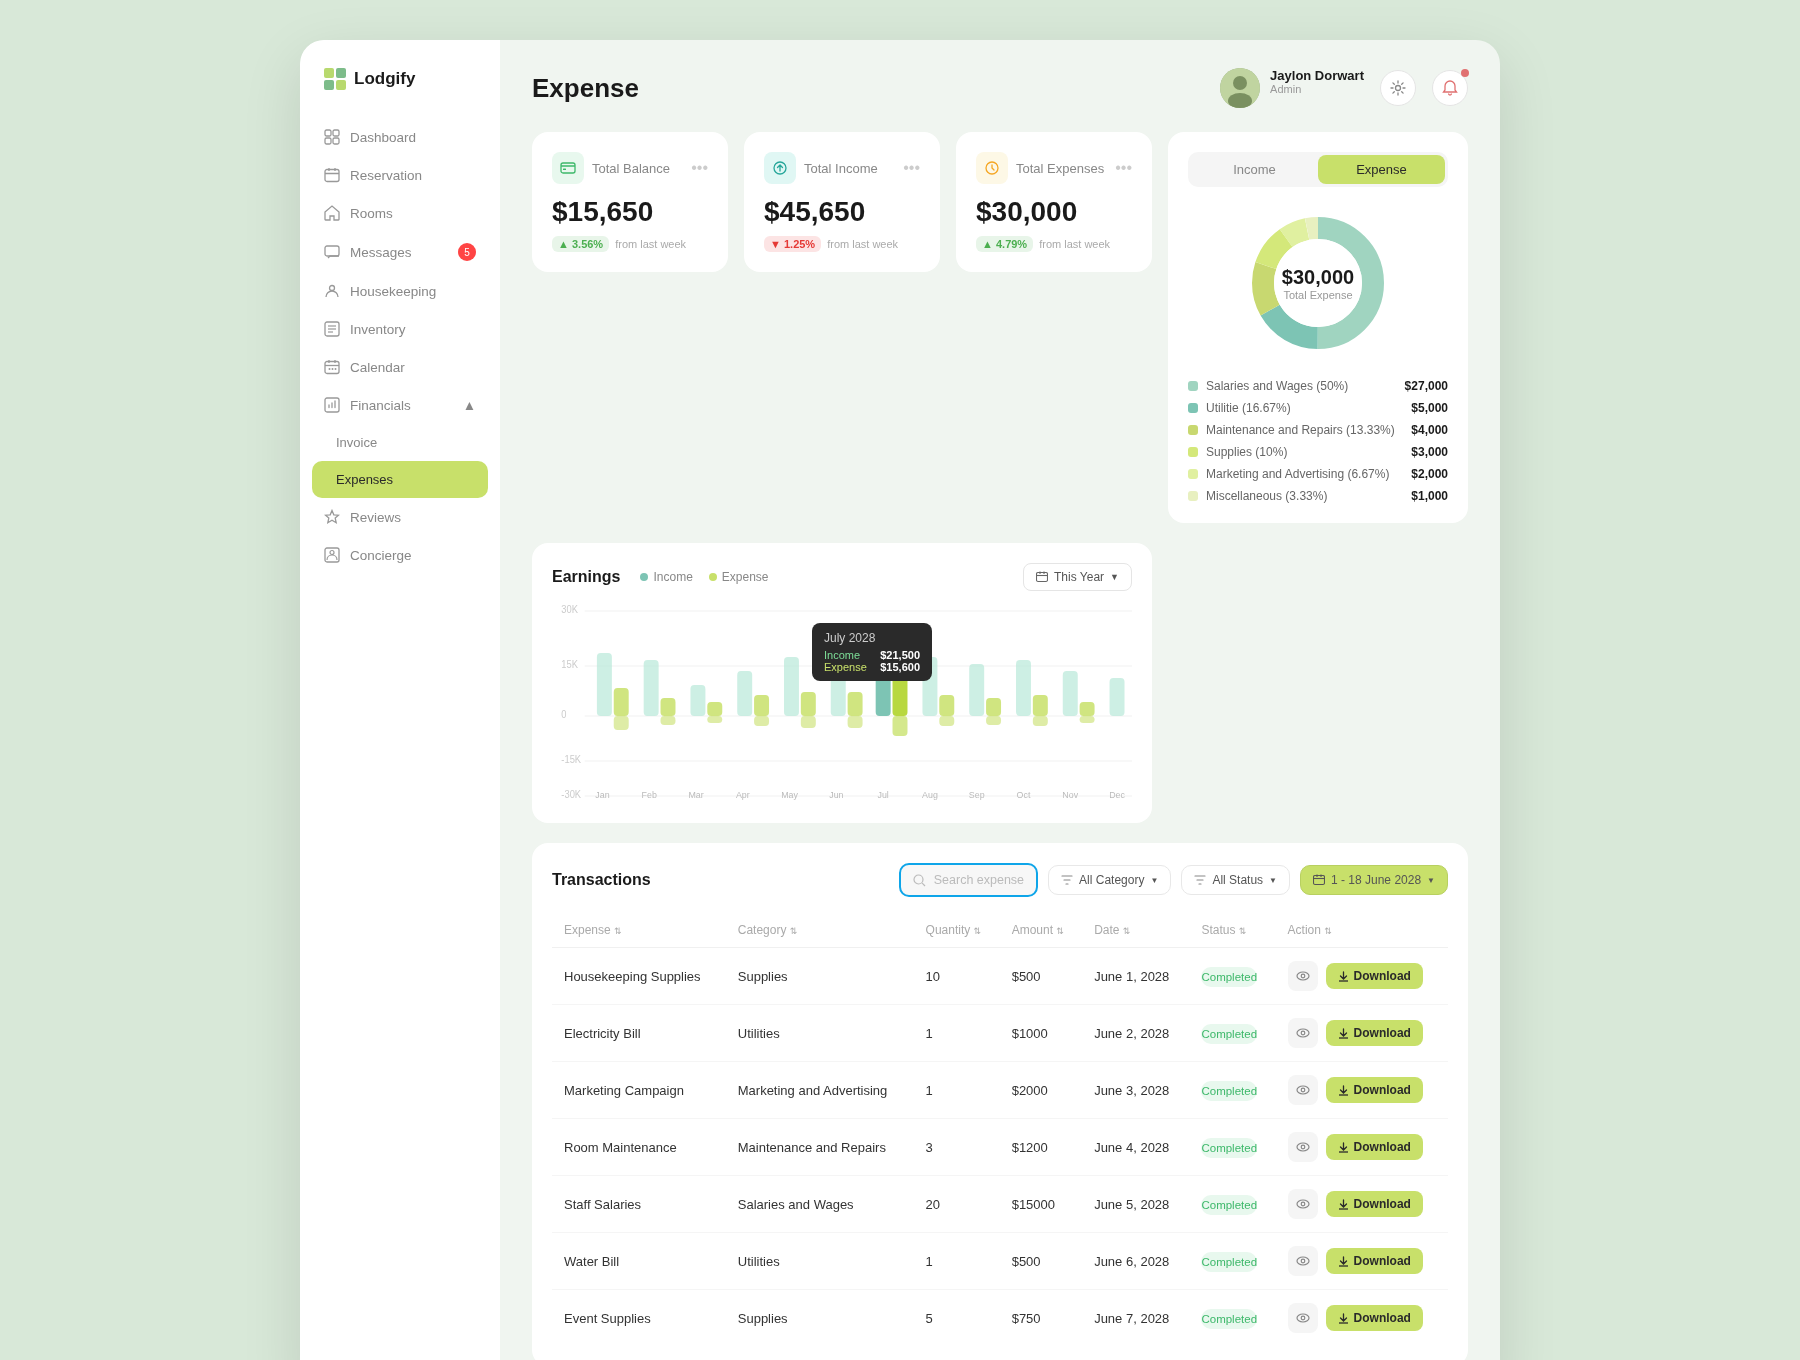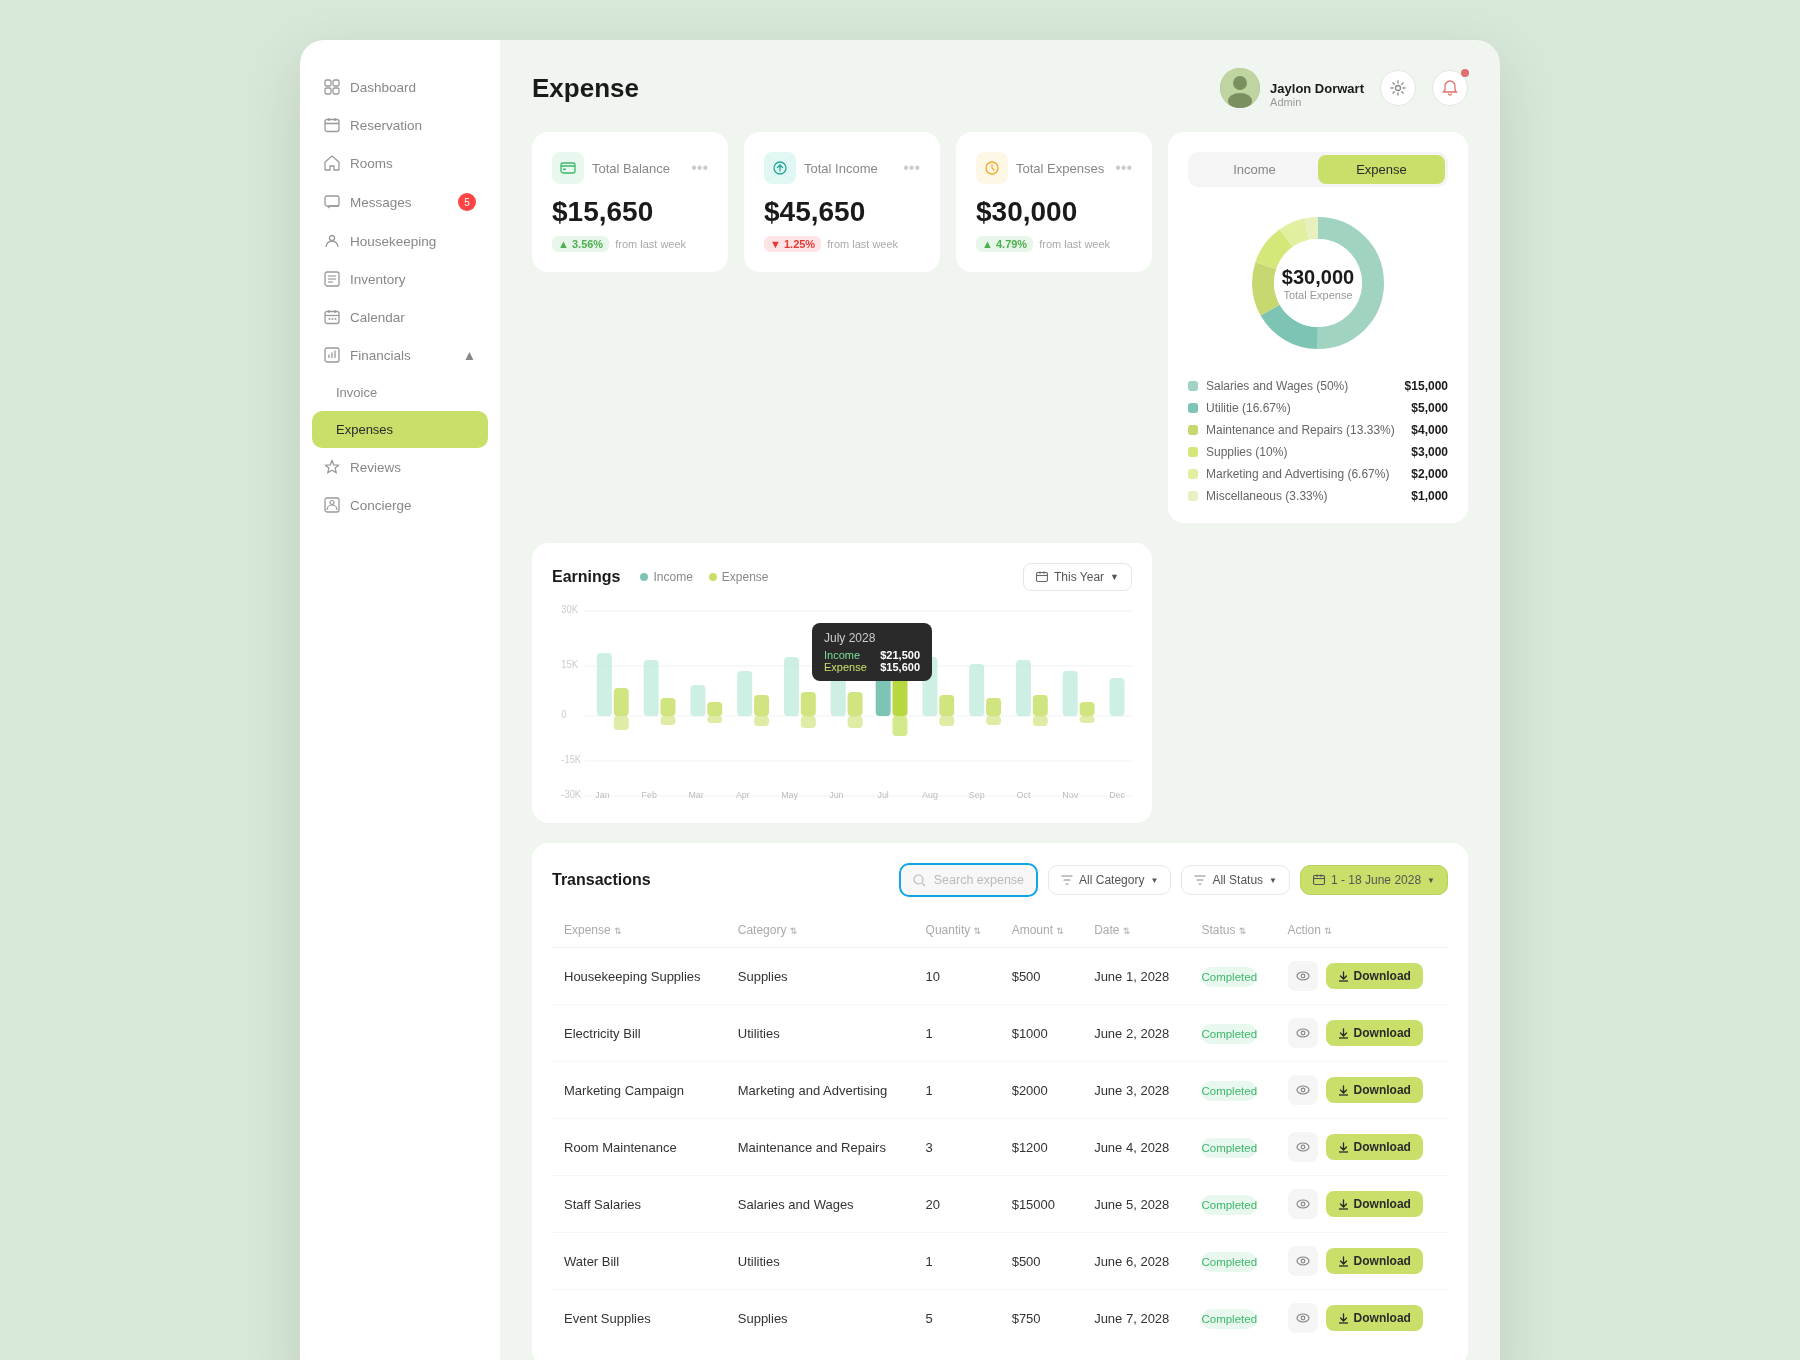--- a/index.html
+++ b/index.html
@@ -125,21 +125,21 @@
       font-weight: 700;
       color: #1a1a1a;
     }
     .header-right {
       display: flex;
       align-items: center;
       gap: 16px;
     }
     .user-info {
       display: flex;
-      align-items: flex-end;
+      align-items: flex-start;
       gap: 10px;
     }
     .avatar {
       width: 40px;
       height: 40px;
       border-radius: 50%;
       background: #a0b888;
       display: flex;
       align-items: center;
       justify-content: center;
@@ -426,20 +426,29 @@
     .tooltip-row { display: flex; justify-content: space-between; }
     .tooltip-income-label { color: #7dde98; }
     .tooltip-expense-label { color: #c8e06a; }
   </style>
 </head>
 <body>
 
 <div class="app-container">
 
   <div class="sidebar">
+    <div class="sidebar-logo">
+      <div class="sidebar-logo-icon">
+        <div class="logo-dot"></div>
+        <div class="logo-dot"></div>
+        <div class="logo-dot"></div>
+        <div class="logo-dot"></div>
+      </div>
+      <span class="sidebar-logo-text">Lodgify</span>
+    </div>
     <nav class="sidebar-nav">
 
       <div class="nav-item">
         <svg class="nav-icon" viewBox="0 0 16 16" fill="none">
           <rect x="1" y="1" width="6" height="6" rx="1.5" stroke="#999" stroke-width="1.3"></rect>
           <rect x="9" y="1" width="6" height="6" rx="1.5" stroke="#999" stroke-width="1.3"></rect>
           <rect x="1" y="9" width="6" height="6" rx="1.5" stroke="#999" stroke-width="1.3"></rect>
           <rect x="9" y="9" width="6" height="6" rx="1.5" stroke="#999" stroke-width="1.3"></rect>
         </svg>
         <span>Dashboard</span>
@@ -660,21 +669,21 @@
             <div class="donut-amount">$30,000</div>
             <div class="donut-label">Total Expense</div>
           </div>
         </div>
         <div class="expense-legend">
           <div class="expense-legend-item">
             <div class="legend-left">
                 <div class="legend-color" style="background:#a0d4c0;"></div>
                 <span>Salaries and Wages (50%)</span>
               </div>
-            <span class="legend-value">$15,000</span>
+            <span class="legend-value">$27,000</span>
           </div>
           <div class="expense-legend-item">
             <div class="legend-left">
                 <div class="legend-color" style="background:#7dc4b4;"></div>
                 <span>Utilitie (16.67%)</span>
               </div>
             <span class="legend-value">$5,000</span>
           </div>
           <div class="expense-legend-item">
             <div class="legend-left">

